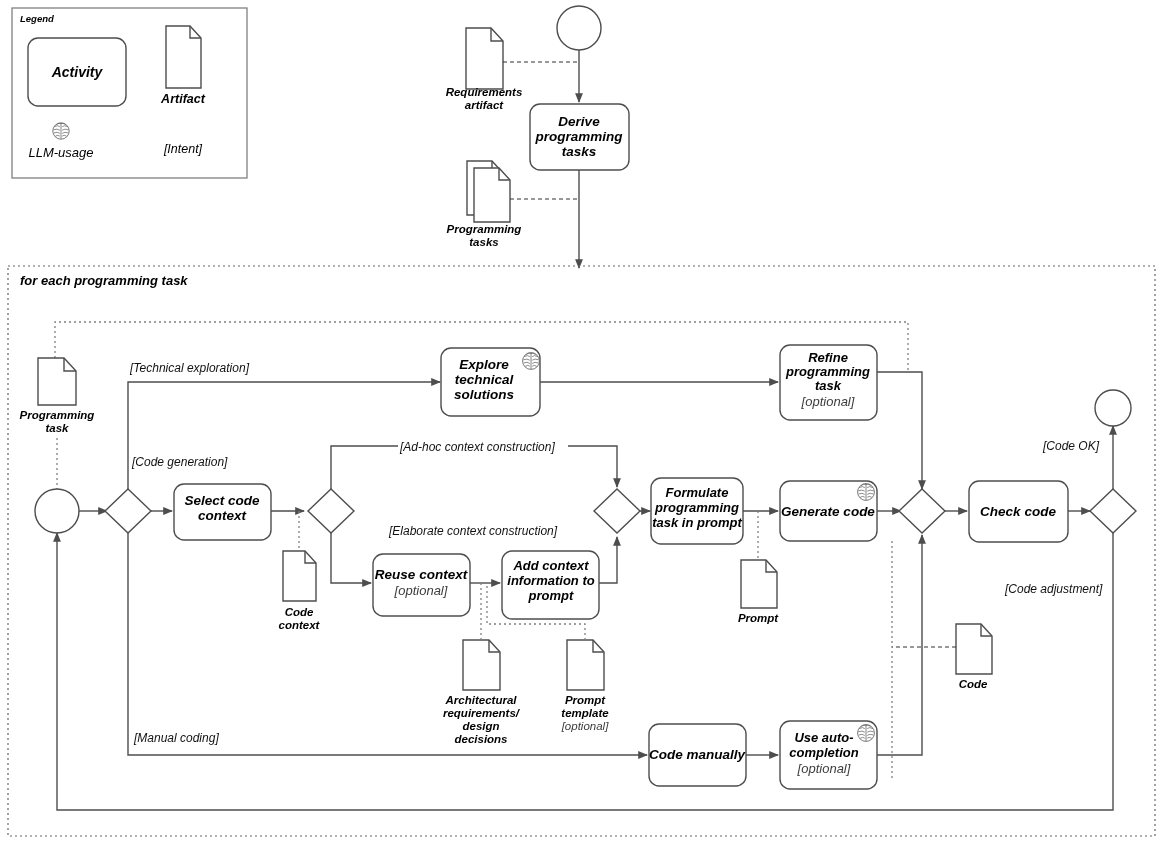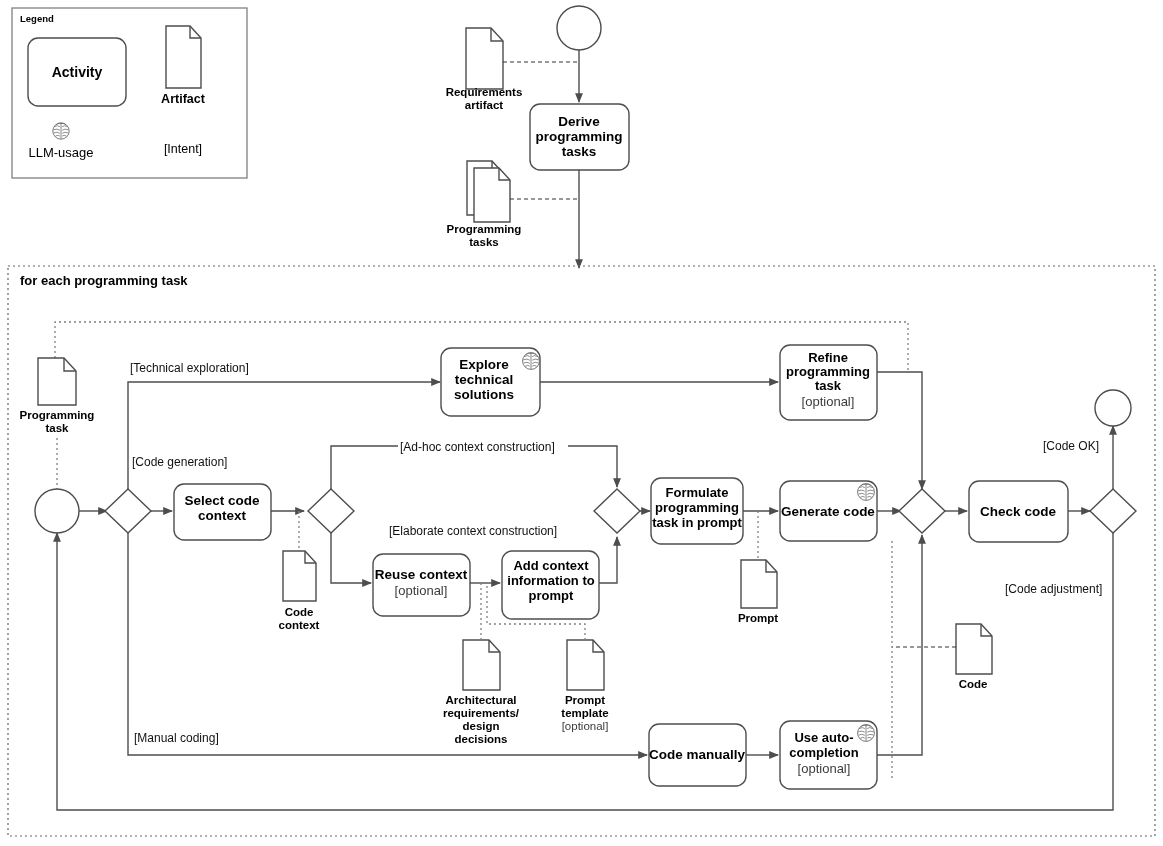--- a/index.html
+++ b/index.html
@@ -10,20 +10,21 @@
   body {
     width: 1163px;
     height: 846px;
     font-family: "Liberation Sans", sans-serif;
     overflow: hidden;
   }
   #diagram-root {
     position: relative;
     width: 1163px;
     height: 624px;
+    font-style: italic;
   }
   svg.canvas {
     position: absolute;
     top: 0;
     left: 0;
     width: 1163px;
     height: 846px;
     display: block;
   }
   .shape-stroke { fill: #ffffff; stroke: #4d4d4d; stroke-width: 1.4; }

